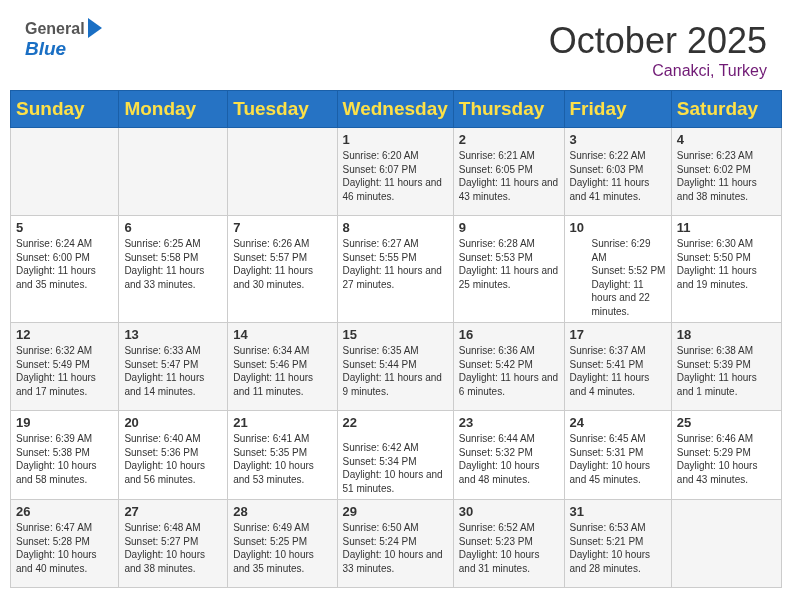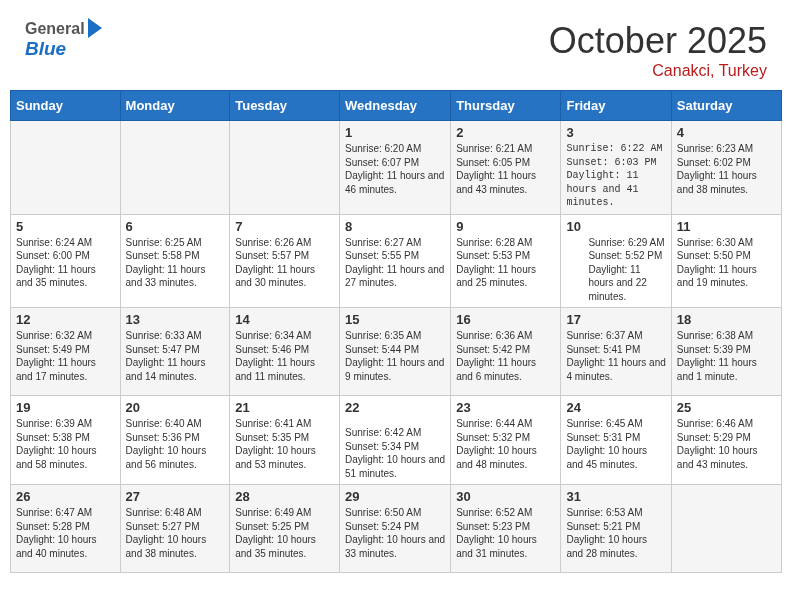--- a/index.html
+++ b/index.html
@@ -19,31 +19,31 @@
     .title-block {
       text-align: right;
     }
     .month-title {
       font-size: 36px;
       font-weight: normal;
       color: #333;
     }
     .location {
       font-size: 16px;
-      color: #b91c1c;
+      color: #701a75;
     }
     table {
       width: 100%;
       border-collapse: collapse;
       margin-top: 5px;
     }
     thead tr th {
       background-color: #2673c4;
-      color: #ffffff;
-      font-size: 13px;
+      color: #fde047;
+      font-size: 19px;
       font-weight: bold;
       padding: 7px 5px;
       text-align: left;
       border: 1px solid #1a5fa8;
     }
     tbody tr td {
       border: 1px solid #ccc;
       vertical-align: top;
       padding: 4px 5px;
       width: 113px;
@@ -130,21 +130,21 @@
 Daylight: 11 hours and 46 minutes.</div>
         </td>
         <td>
           <span class="day-number">2</span>
           <div class="cell-content" style="white-space: pre-line;">Sunrise: 6:21 AM
 Sunset: 6:05 PM
 Daylight: 11 hours and 43 minutes.</div>
         </td>
         <td>
           <span class="day-number">3</span>
-          <div class="cell-content" style="white-space: pre-line; font-family: Liberation Mono, monospace;">Sunrise: 6:22 AM
+          <div class="cell-content" style="white-space: pre-line;">Sunrise: 6:22 AM
 Sunset: 6:03 PM
 Daylight: 11 hours and 41 minutes.</div>
         </td>
         <td>
           <span class="day-number">4</span>
           <div class="cell-content" style="white-space: pre-line;">Sunrise: 6:23 AM
 Sunset: 6:02 PM
 Daylight: 11 hours and 38 minutes.</div>
         </td>
       </tr>

